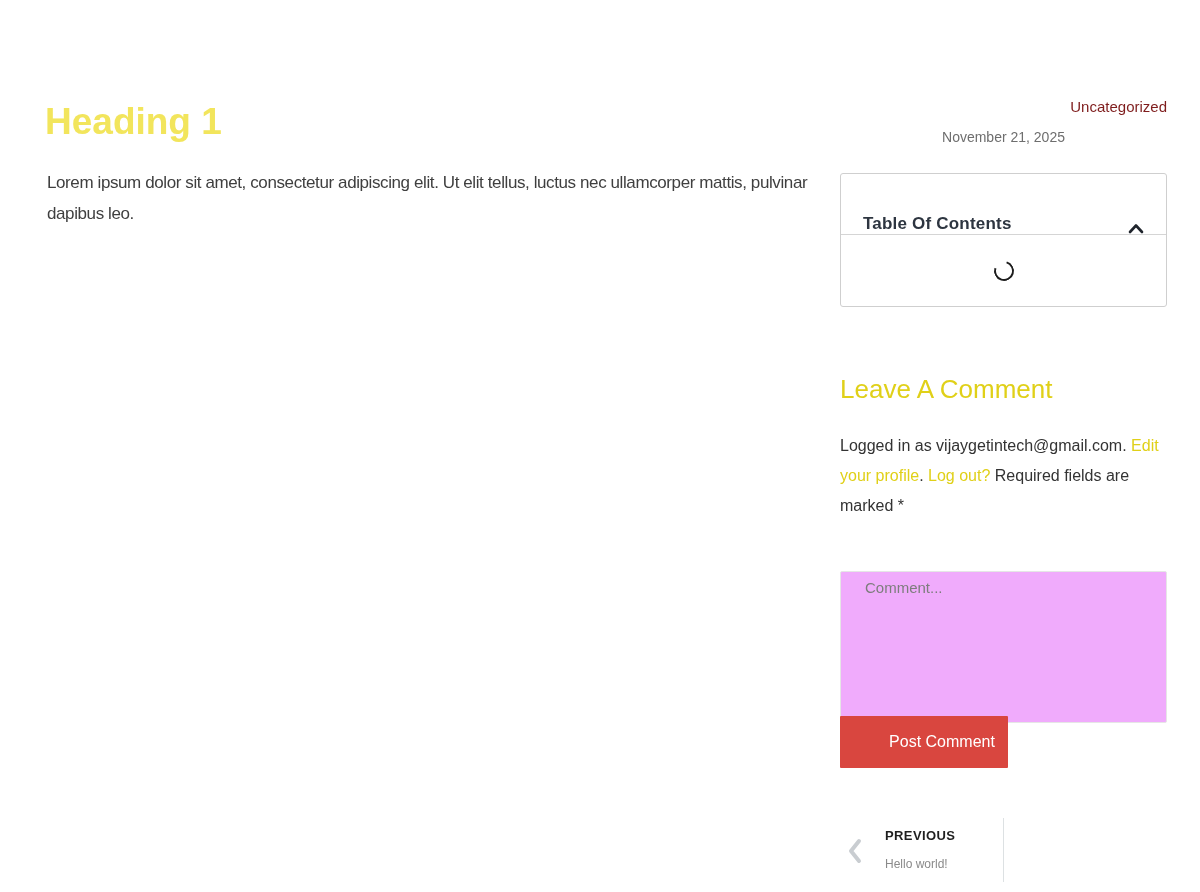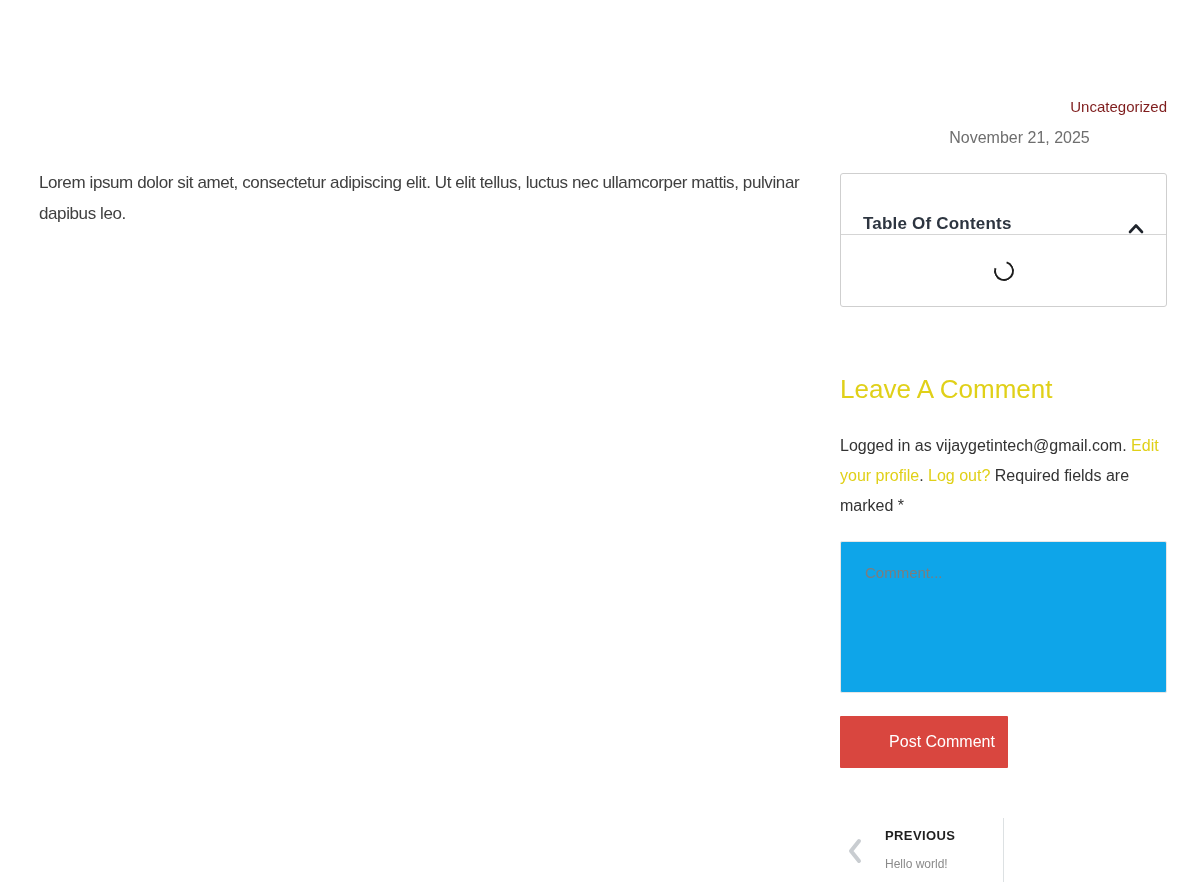--- a/index.html
+++ b/index.html
@@ -16,35 +16,35 @@
     position: absolute; left: 30px; top: 11px;
     font-size: 44px; font-weight: 700; color: #f2e55c;
     letter-spacing: 0.5px; line-height: 1.1; cursor: pointer;
   }
   .post-heading {
     position: absolute; left: 45px; top: 100px;
     font-size: 37px; font-weight: 700; color: #f2e55c;
     line-height: 1.2;
   }
   .post-body {
-    position: absolute; left: 39px; top: 167px; width: 805px;
+    position: absolute; left: 47px; top: 167px; width: 805px;
     font-size: 17px; line-height: 31px; color: #3f3f3f;
     letter-spacing: -0.4px;
   }
 
   
   .sidebar { position: absolute; left: 840px; top: 0; width: 327px; }
 
   .post-meta-category {
     position: absolute; left: 0; top: 98px; width: 100%;
     text-align: right; font-size: 15px; color: #7f1d1d; cursor: pointer;
   }
   .post-meta-date {
-    position: absolute; left: 16px; top: 129px; width: 100%;
-    text-align: center; font-size: 16px; color: #6e6e6e;
+    position: absolute; left: 0; top: 129px; width: 100%;
+    text-align: center; font-size: 14px; color: #6e6e6e;
   }
 
   .toc-box {
     position: absolute; left: 0; top: 173px; width: 327px; height: 134px;
     border: 1px solid #cfcfcf; border-radius: 3px; background: #fff;
   }
   .toc-header {
     height: 61px; display: flex; align-items: flex-end;
     justify-content: space-between; padding: 0 22px;
     border-bottom: 1px solid #d5d5d5; cursor: pointer;
@@ -62,24 +62,24 @@
     position: absolute; left: 0; top: 374px;
     font-size: 26px; font-weight: 400; color: #e0d018;
   }
   .logged-in-note {
     position: absolute; left: 0; top: 431px; width: 327px;
     font-size: 16px; line-height: 30px; color: #333333;
   }
   .logged-in-note .inline-link { color: #e0d018; cursor: pointer; }
 
   .comment-textarea {
-    position: absolute; left: 0; top: 541px; width: 327px; height: 152px;
+    position: absolute; left: 0; top: 571px; width: 327px; height: 152px;
     border: 1px solid #e6e6e6; border-radius: 2px; resize: none;
-    padding: 22px 24px; font-family: "Liberation Sans", "DejaVu Sans", sans-serif;
-    font-size: 15px; color: #333; background: #0ea5e9; outline: none;
+    padding: 7px 24px; font-family: "Liberation Sans", "DejaVu Sans", sans-serif;
+    font-size: 15px; color: #333; background: #f0abfc; outline: none;
   }
   .comment-textarea::placeholder { color: #7d7d7d; opacity: 1; }
 
   .post-comment-button {
     position: absolute; left: 0; top: 716px; width: 168px; height: 52px;
     background: #d9463f; color: #ffffff; border: none; border-radius: 1px;
     font-family: "Liberation Sans", "DejaVu Sans", sans-serif;
     font-size: 16px; cursor: pointer; padding-left: 36px;
   }
 
@@ -103,20 +103,21 @@
     position: absolute; left: 163px; top: 0; width: 1px; height: 64px;
     background: #dde1e3;
   }
 </style>
 </head>
 <body>
 
 <div class="page">
 
 
+  <h2 class="post-heading">Heading 1</h2>
 
   <p class="post-body">Lorem ipsum dolor sit amet, consectetur adipiscing elit. Ut elit tellus, luctus nec ullamcorper mattis, pulvinar dapibus leo.</p>
 
   <div class="sidebar">
 
     <a class="post-meta-category">Uncategorized</a>
 
     <div class="post-meta-date">November 21, 2025</div>
 
     <div class="toc-box">

